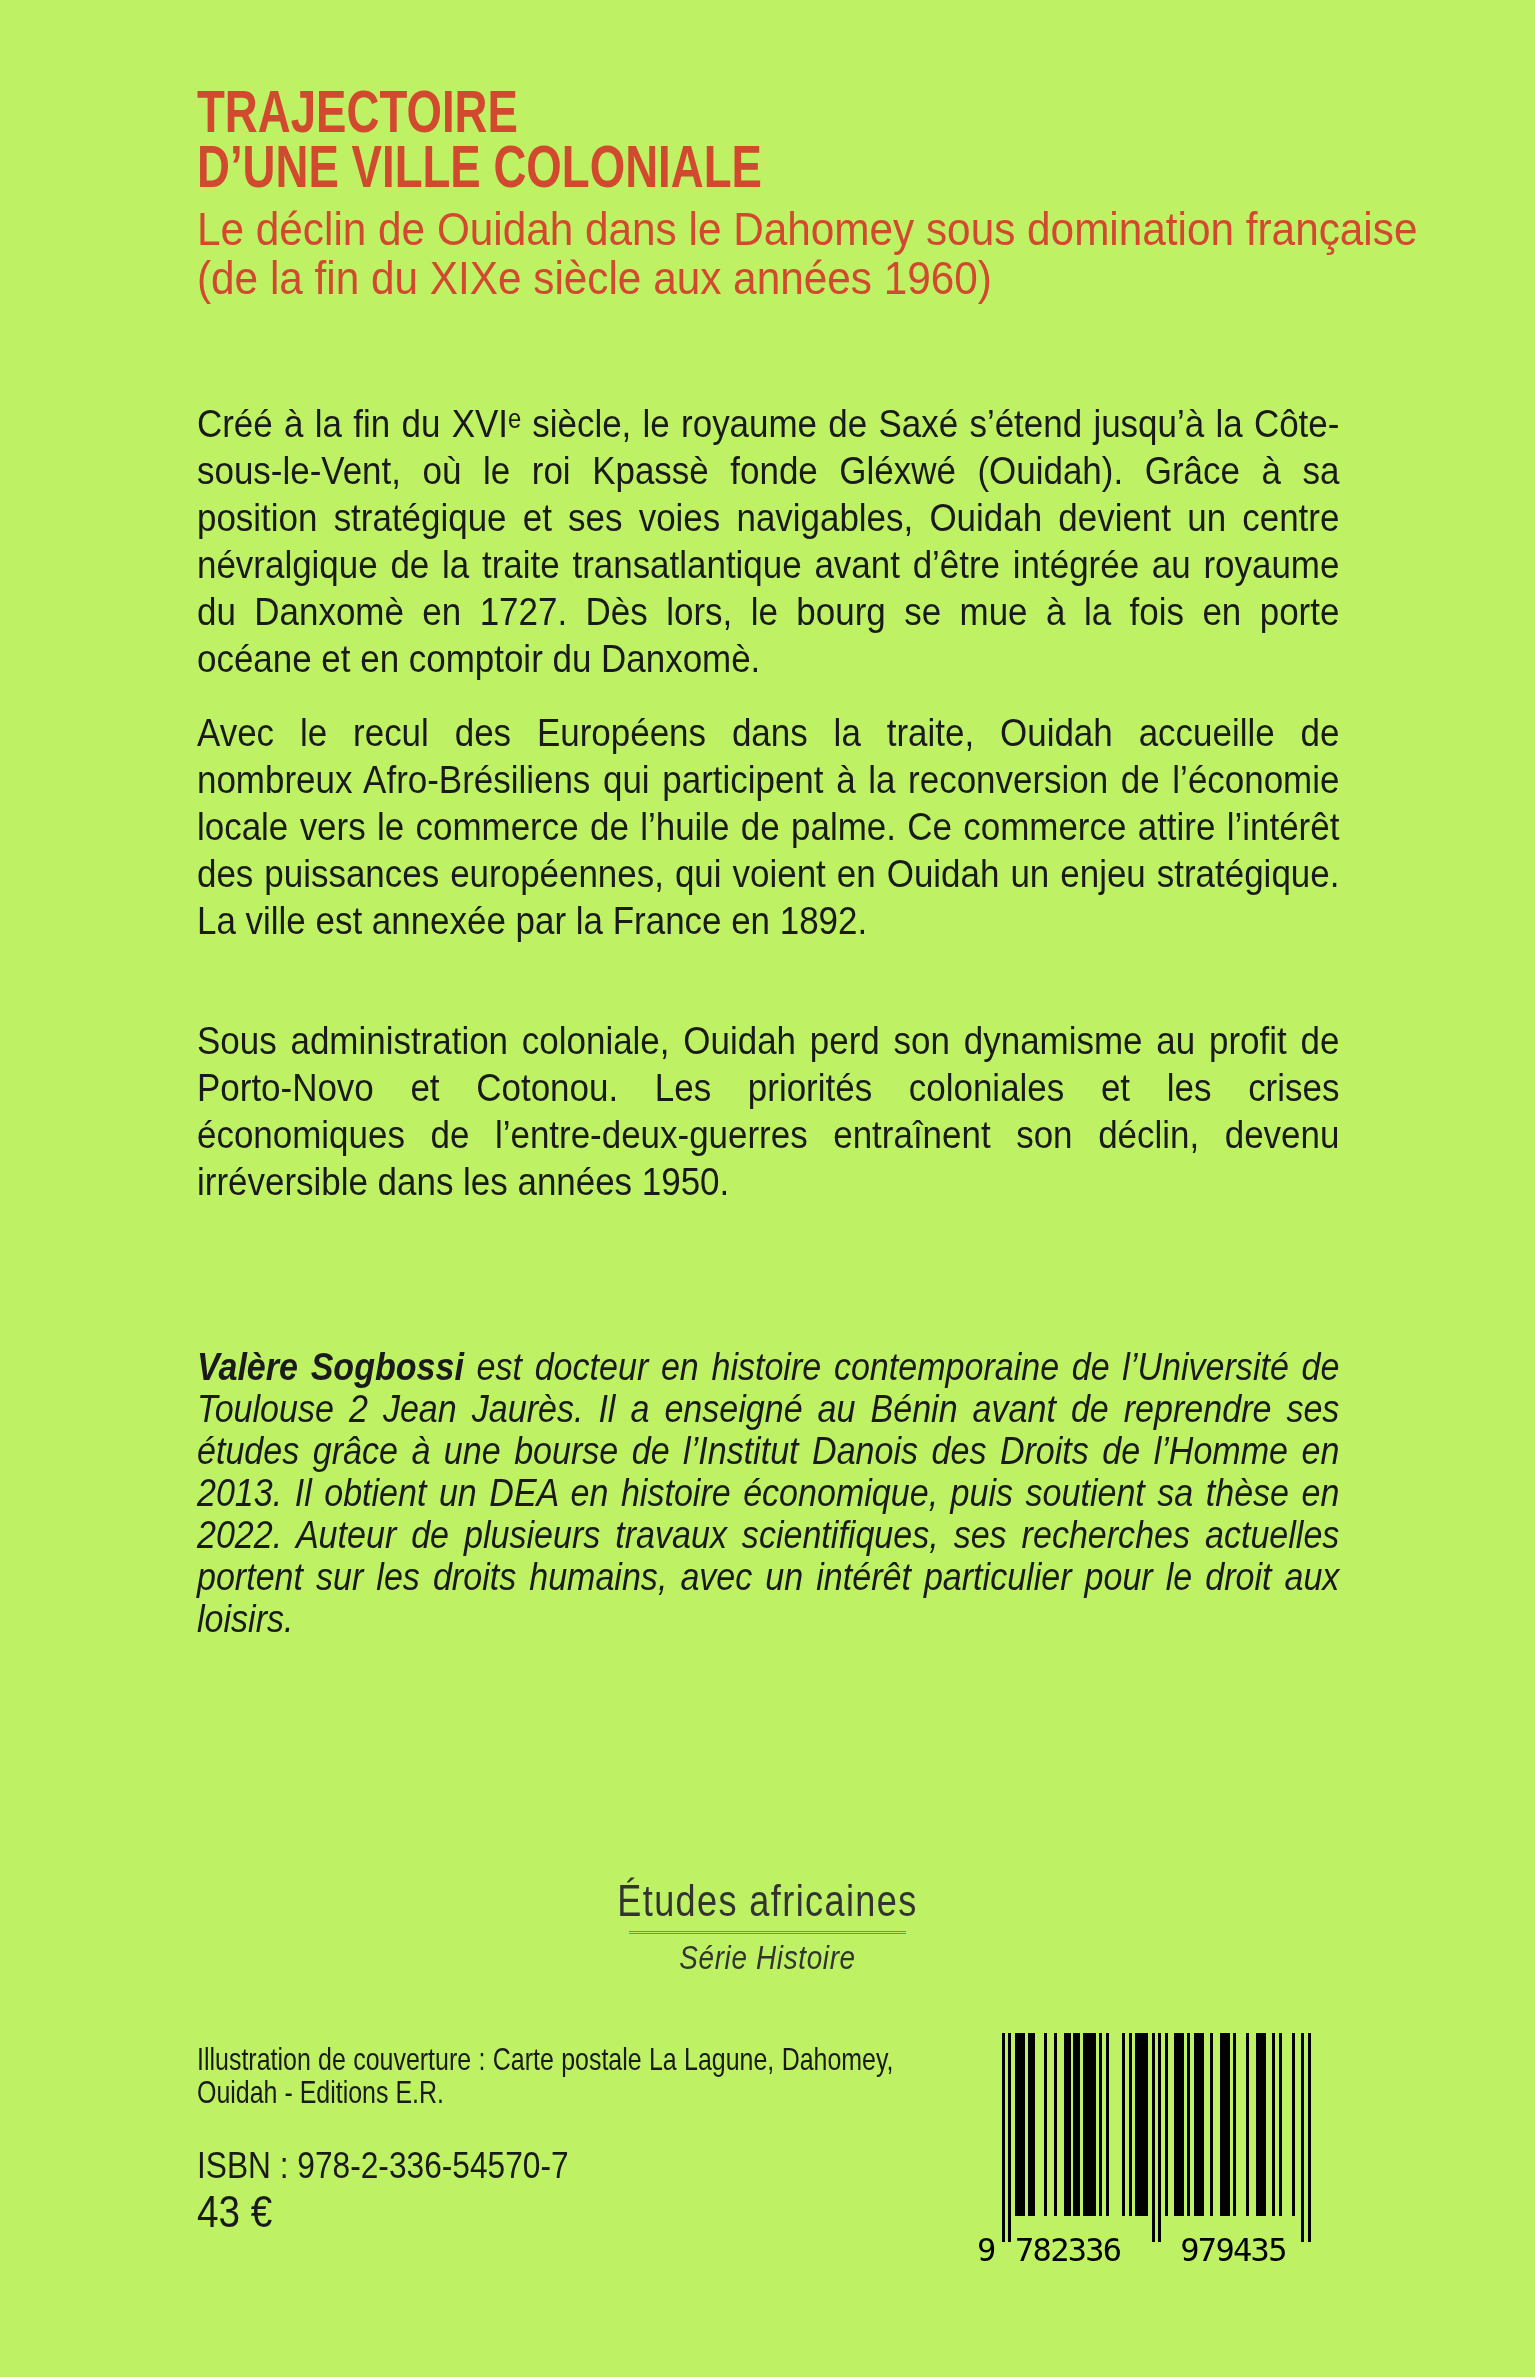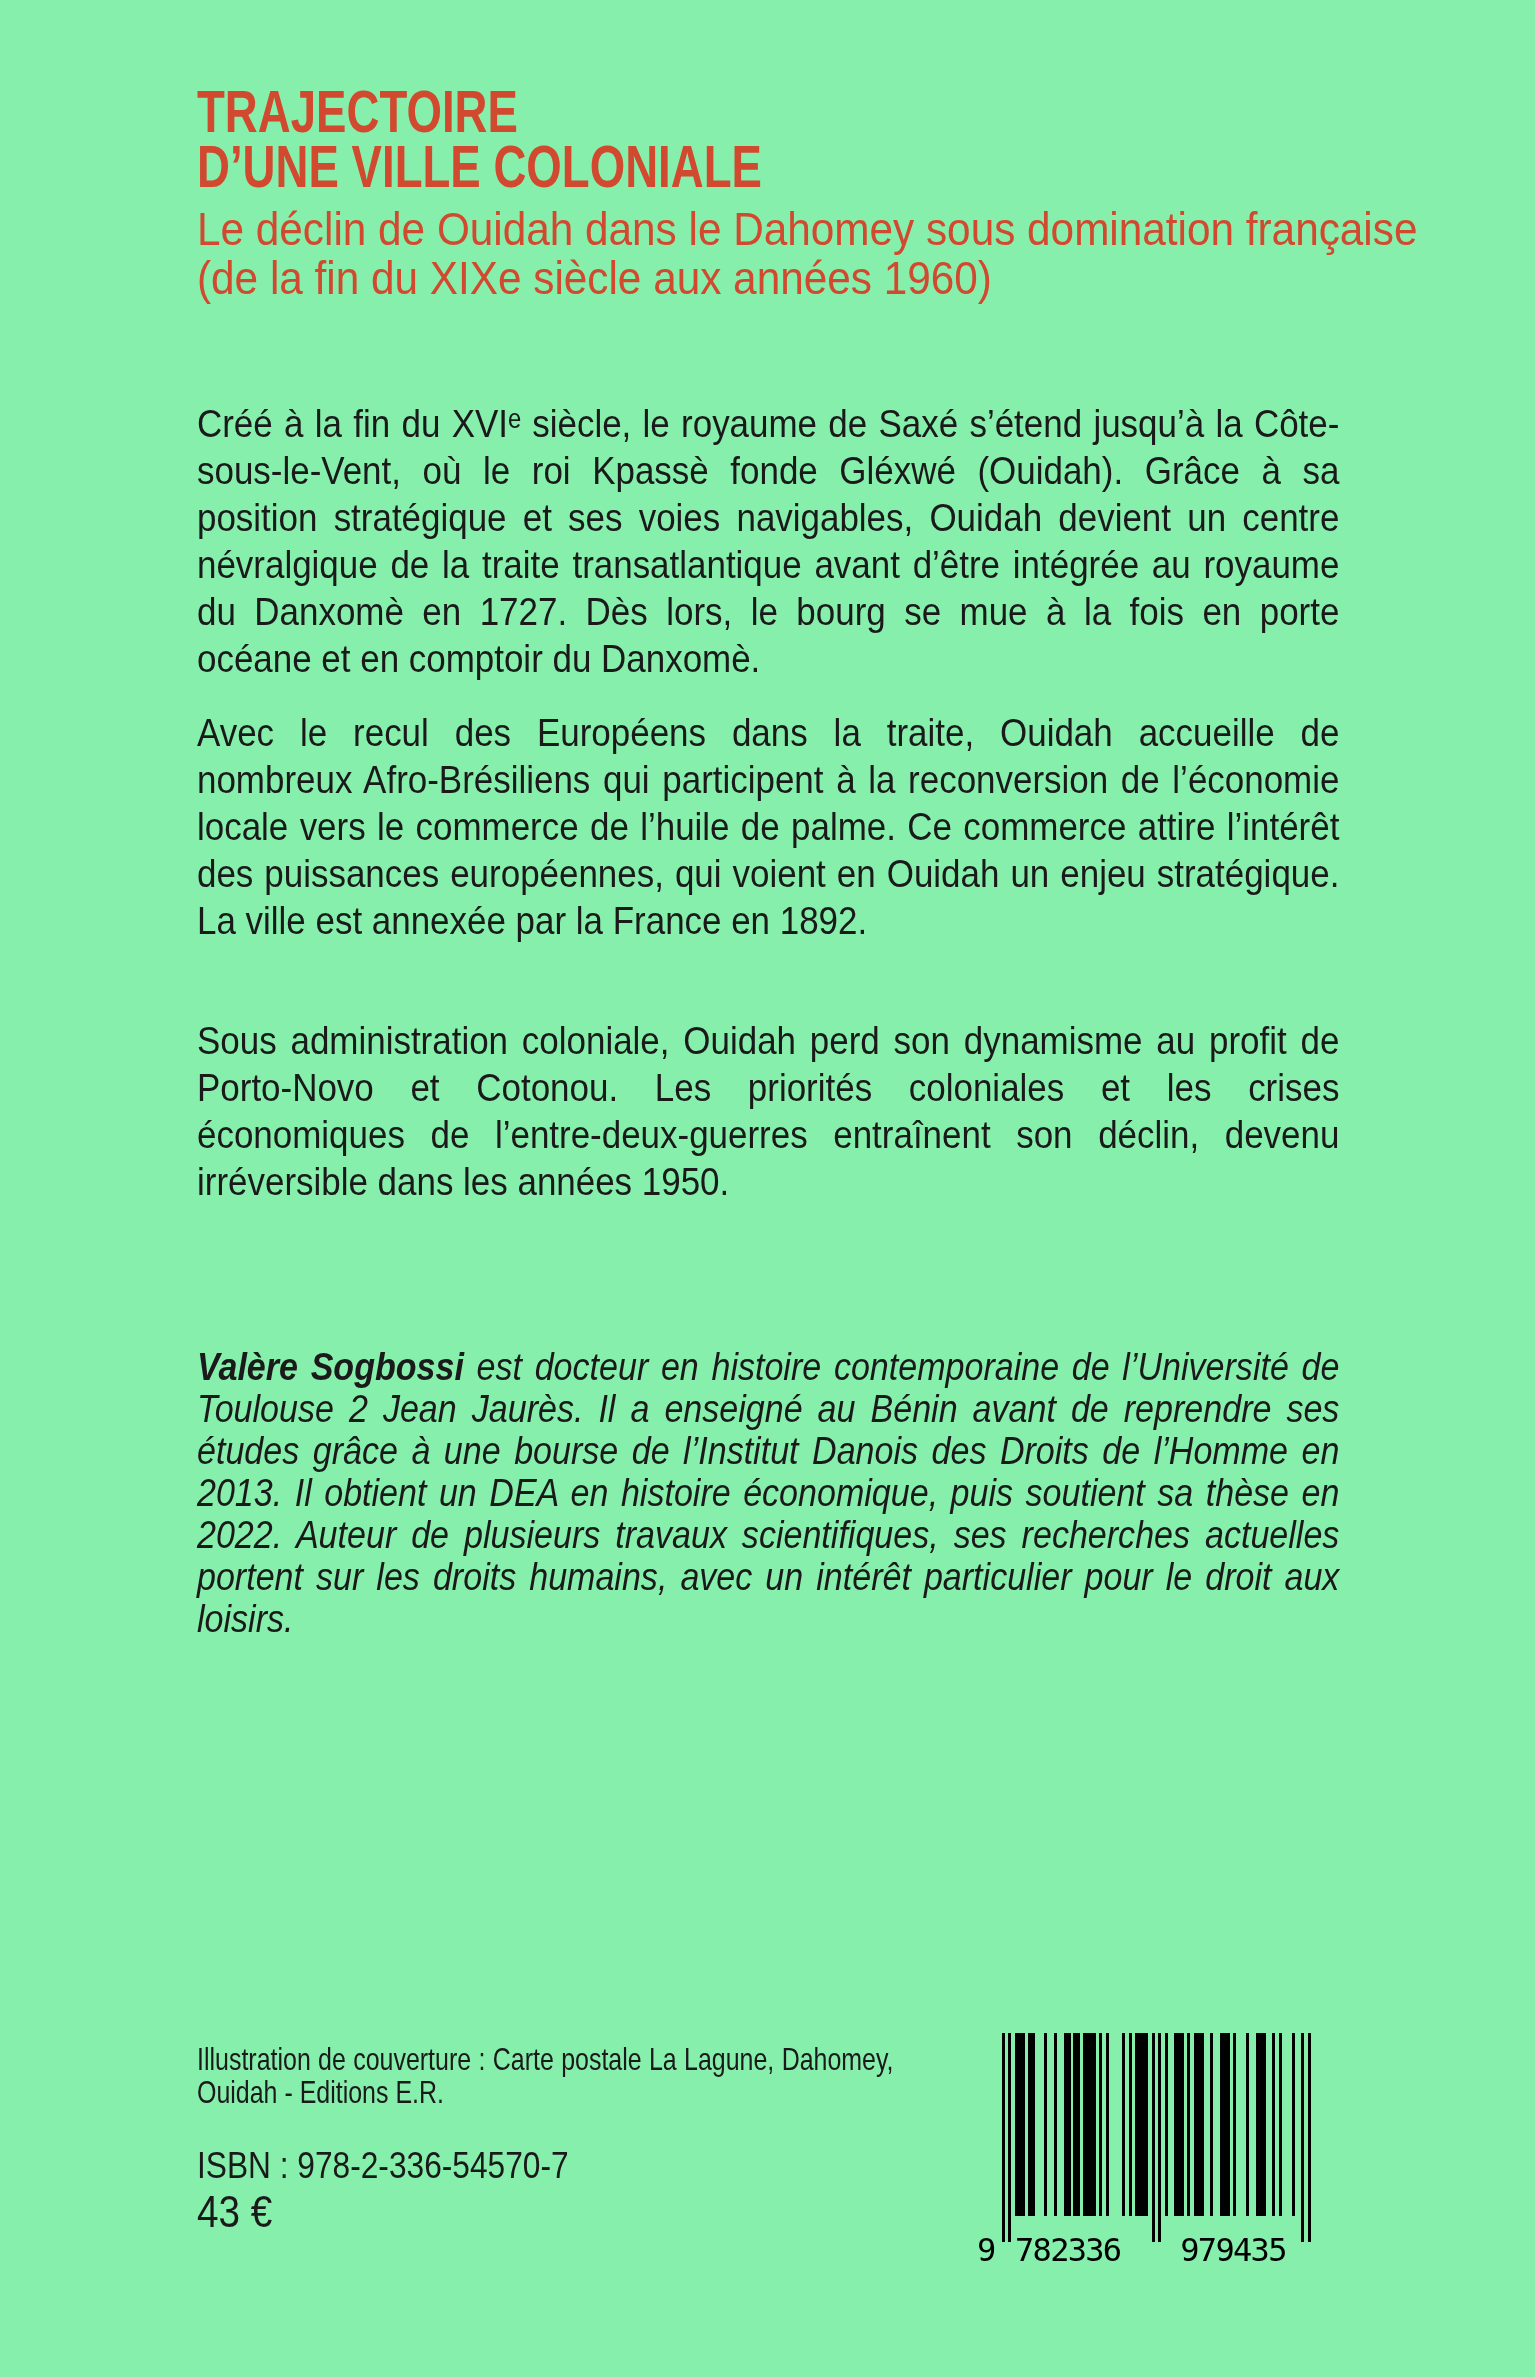--- a/index.html
+++ b/index.html
@@ -1,17 +1,17 @@
 <!DOCTYPE html>
 <html style="--accent: #d14a30; --rule: #bf705a;font-size:13.4px"><head>
 <meta charset="utf-8">
 <style>
   html,body { margin:0; padding:0; background:#ffffff; }
   .page {
-    position:relative; width:1535px; height:2377px; background:#86efac;
+    position:relative; width:1535px; height:2377px; background:#bef264;
     overflow:hidden; font-family:"Liberation Sans", sans-serif;
   }
   
   .title {
     position:absolute; left:197px; top:84px;
     color:var(--accent,#d14a30); font-weight:bold;
     font-size:60px; line-height:55px; white-space:nowrap;
     transform:scaleX(0.76); transform-origin:0 0;
   }
   .subtitle {
@@ -92,20 +92,25 @@
     <div>Le déclin de Ouidah dans le Dahomey sous domination française</div>
     <div>(de la fin du XIXe siècle aux années 1960)</div>
   </div>
 
   <p class="para para-1">Créé à la fin du XVIᵉ siècle, le royaume de Saxé s’étend jusqu’à la Côte-sous-le-Vent, où le roi Kpassè fonde Gléxwé (Ouidah). Grâce à sa position stratégique et ses voies navigables, Ouidah devient un centre névralgique de la traite transatlantique avant d’être intégrée au royaume du Danxomè en 1727. Dès lors, le bourg se mue à la fois en porte océane et en comptoir du Danxomè.</p>
   <p class="para para-2">Avec le recul des Européens dans la traite, Ouidah accueille de nombreux Afro-Brésiliens qui participent à la reconversion de l’économie locale vers le commerce de l’huile de palme. Ce commerce attire l’intérêt des puissances européennes, qui voient en Ouidah un enjeu stratégique. La ville est annexée par la France en 1892.</p>
   <p class="para para-3">Sous administration coloniale, Ouidah perd son dynamisme au profit de Porto-Novo et Cotonou. Les priorités coloniales et les crises économiques de l’entre-deux-guerres entraînent son déclin, devenu irréversible dans les années 1950.</p>
 
   <p class="bio"><span class="author">Valère Sogbossi</span><span> est docteur en histoire contemporaine de l’Université de Toulouse 2 Jean Jaurès. Il a enseigné au Bénin avant de reprendre ses études grâce à une bourse de l’Institut Danois des Droits de l’Homme en 2013. Il obtient un DEA en histoire économique, puis soutient sa thèse en 2022. Auteur de plusieurs travaux scientifiques, ses recherches actuelles portent sur les droits humains, avec un intérêt particulier pour le droit aux loisirs.</span></p>
 
+  <div class="collection">
+    <div class="coll-name">Études africaines</div>
+    <div class="coll-rule"></div>
+    <div class="coll-series">Série Histoire</div>
+  </div>
 
   <p class="credit">Illustration de couverture : Carte postale La Lagune, Dahomey, Ouidah - Editions E.R.</p>
 
   <div class="isbn">ISBN : 978-2-336-54570-7</div>
 
   <div class="price">43 €</div>
 
   <div class="barcode">
     <div id="barcode-bars">
         <div class="bar" style="left: 54px; width: 3.3px; height: 209px;"></div>

